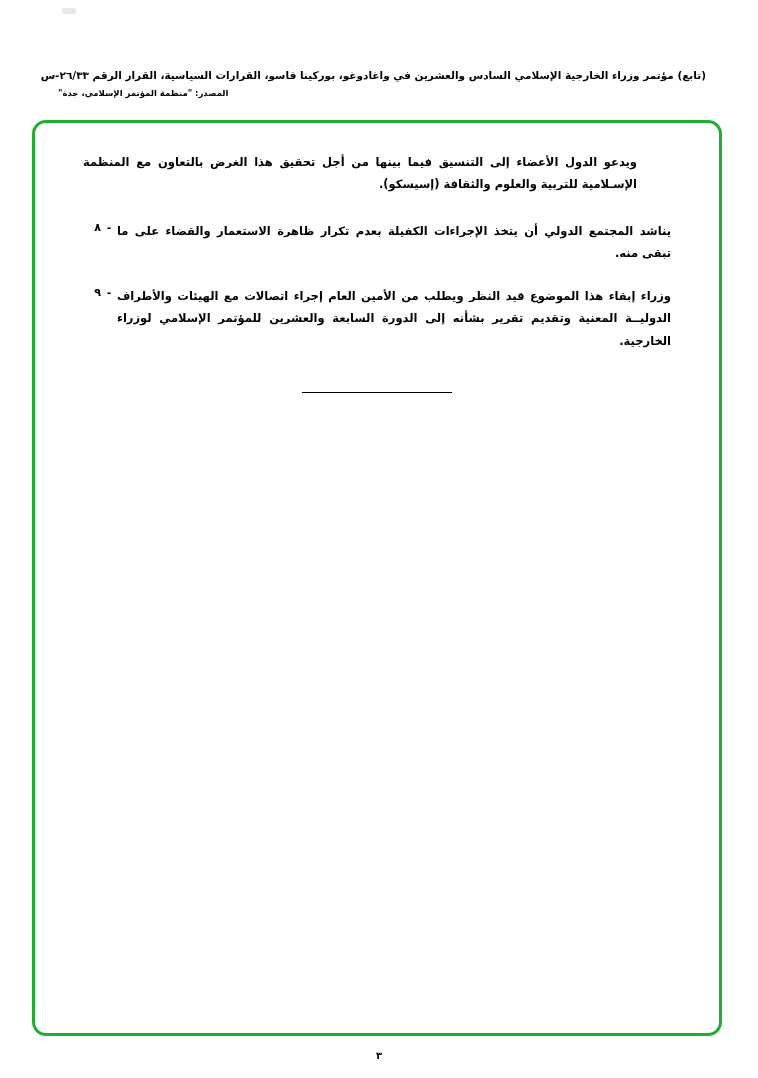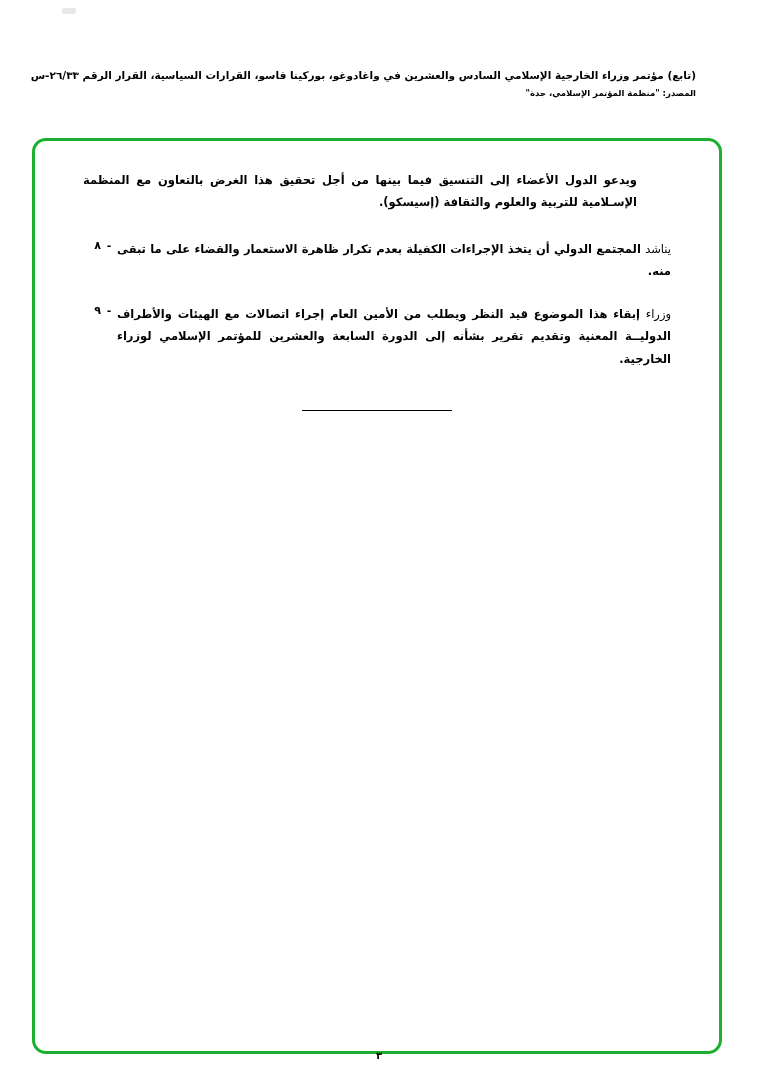--- a/index.html
+++ b/index.html
@@ -29,41 +29,41 @@
     width: 14px;
     height: 6px;
     background: #e8e8e8;
     border-radius: 2px;
   }
 
   .header-block {
     position: absolute;
     top: 68px;
     left: 58px;
-    right: 62px;
-    text-align: right;
+    right: 52px;
+    text-align: left;
     direction: rtl;
   }
   .header-line1 {
     font-size: 10.5px;
     font-weight: bold;
     letter-spacing: 0px;
     line-height: 1.4;
     white-space: nowrap;
   }
   .header-line2 {
     margin-top: 5px;
     font-size: 8.5px;
     font-weight: bold;
     line-height: 1.4;
   }
 
   .frame {
     position: absolute;
-    top: 138px;
+    top: 120px;
     left: 32px;
     width: 690px;
     height: 916px;
     border: 3px solid #1db030;
     border-radius: 14px;
     box-sizing: border-box;
     background: #ffffff;
   }
 
   .content {
@@ -98,21 +98,21 @@
   }
   .para .body {
     flex: 1 1 auto;
     font-size: 11.5px;
     font-weight: bold;
     line-height: 1.95;
     text-align: justify;
     text-justify: inter-word;
   }
   .para .body .lead {
-    font-weight: normal;
+    font-weight: bold;
   }
 
   .first-para {
     margin-right: 34px;
     margin-left: 0;
     margin-bottom: 24px;
     font-size: 11.5px;
     font-weight: bold;
     line-height: 1.95;
     text-align: justify;

